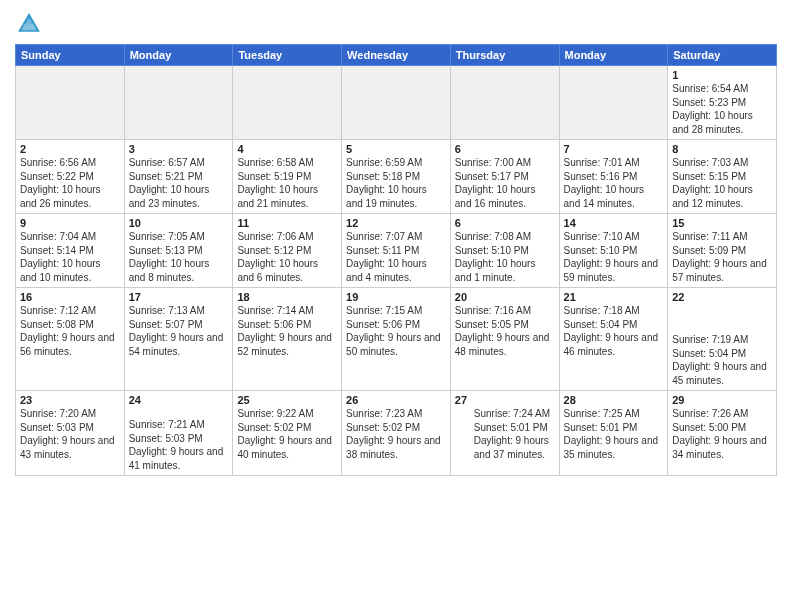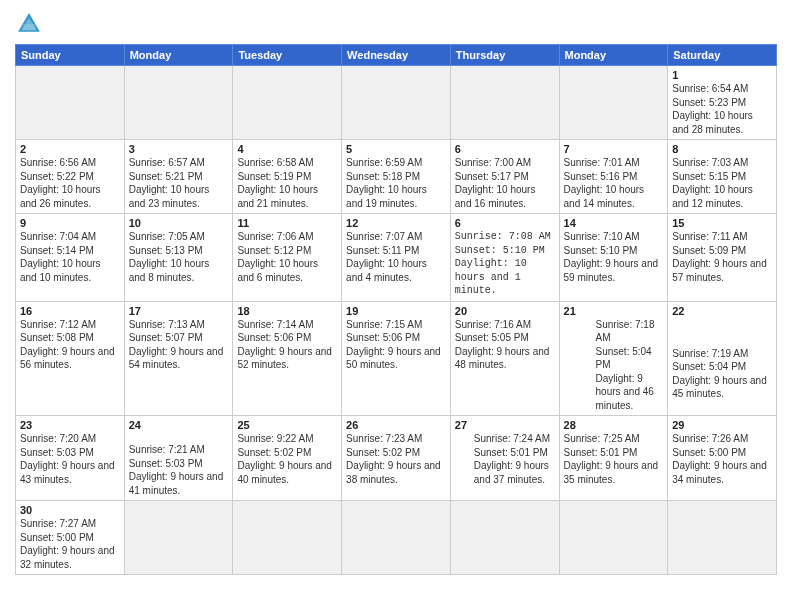--- a/index.html
+++ b/index.html
@@ -204,21 +204,21 @@
 Daylight: 10 hours and 6 minutes.</div>
           </td>
           <td>
             <div class="day-number">12</div>
             <div class="day-info" style="white-space: pre-line;">Sunrise: 7:07 AM
 Sunset: 5:11 PM
 Daylight: 10 hours and 4 minutes.</div>
           </td>
           <td>
             <div class="day-number">6</div>
-            <div class="day-info" style="white-space: pre-line; font-family: Liberation Mono, monospace;">Sunrise: 7:08 AM
+            <div class="day-info" style="white-space: pre-line;">Sunrise: 7:08 AM
 Sunset: 5:10 PM
 Daylight: 10 hours and 1 minute.</div>
           </td>
           <td>
             <div class="day-number">14</div>
             <div class="day-info" style="white-space: pre-line;">Sunrise: 7:10 AM
 Sunset: 5:10 PM
 Daylight: 9 hours and 59 minutes.</div>
           </td>
           <td>
@@ -254,21 +254,21 @@
 Daylight: 9 hours and 50 minutes.</div>
           </td>
           <td>
             <div class="day-number">20</div>
             <div class="day-info" style="white-space: pre-line;">Sunrise: 7:16 AM
 Sunset: 5:05 PM
 Daylight: 9 hours and 48 minutes.</div>
           </td>
           <td>
             <div class="day-number">21</div>
-            <div class="day-info" style="white-space: pre-line; margin-left: 32px;">Sunrise: 7:18 AM
+            <div class="day-info" style="white-space: pre-line;">Sunrise: 7:18 AM
 Sunset: 5:04 PM
 Daylight: 9 hours and 46 minutes.</div>
           </td>
           <td>
             <div class="day-number">22</div>
             <div class="day-info" style="white-space: pre-line; margin-top: 30px;">Sunrise: 7:19 AM
 Sunset: 5:04 PM
 Daylight: 9 hours and 45 minutes.</div>
           </td>
         </tr>
@@ -308,30 +308,16 @@
             <div class="day-info" style="white-space: pre-line;">Sunrise: 7:25 AM
 Sunset: 5:01 PM
 Daylight: 9 hours and 35 minutes.</div>
           </td>
           <td>
             <div class="day-number">29</div>
             <div class="day-info" style="white-space: pre-line;">Sunrise: 7:26 AM
 Sunset: 5:00 PM
 Daylight: 9 hours and 34 minutes.</div>
           </td>
-        </tr>
-        <tr class="last-row">
-          <td>
-            <div class="day-number">30</div>
-            <div class="day-info" style="white-space: pre-line;">Sunrise: 7:27 AM
-Sunset: 5:00 PM
-Daylight: 9 hours and 32 minutes.</div>
-          </td>
-          <td class="empty"></td>
-          <td class="empty"></td>
-          <td class="empty"></td>
-          <td class="empty"></td>
-          <td class="empty"></td>
-          <td class="empty"></td>
         </tr>
       </tbody>
   </table>
 </div>
 
 </body></html>

